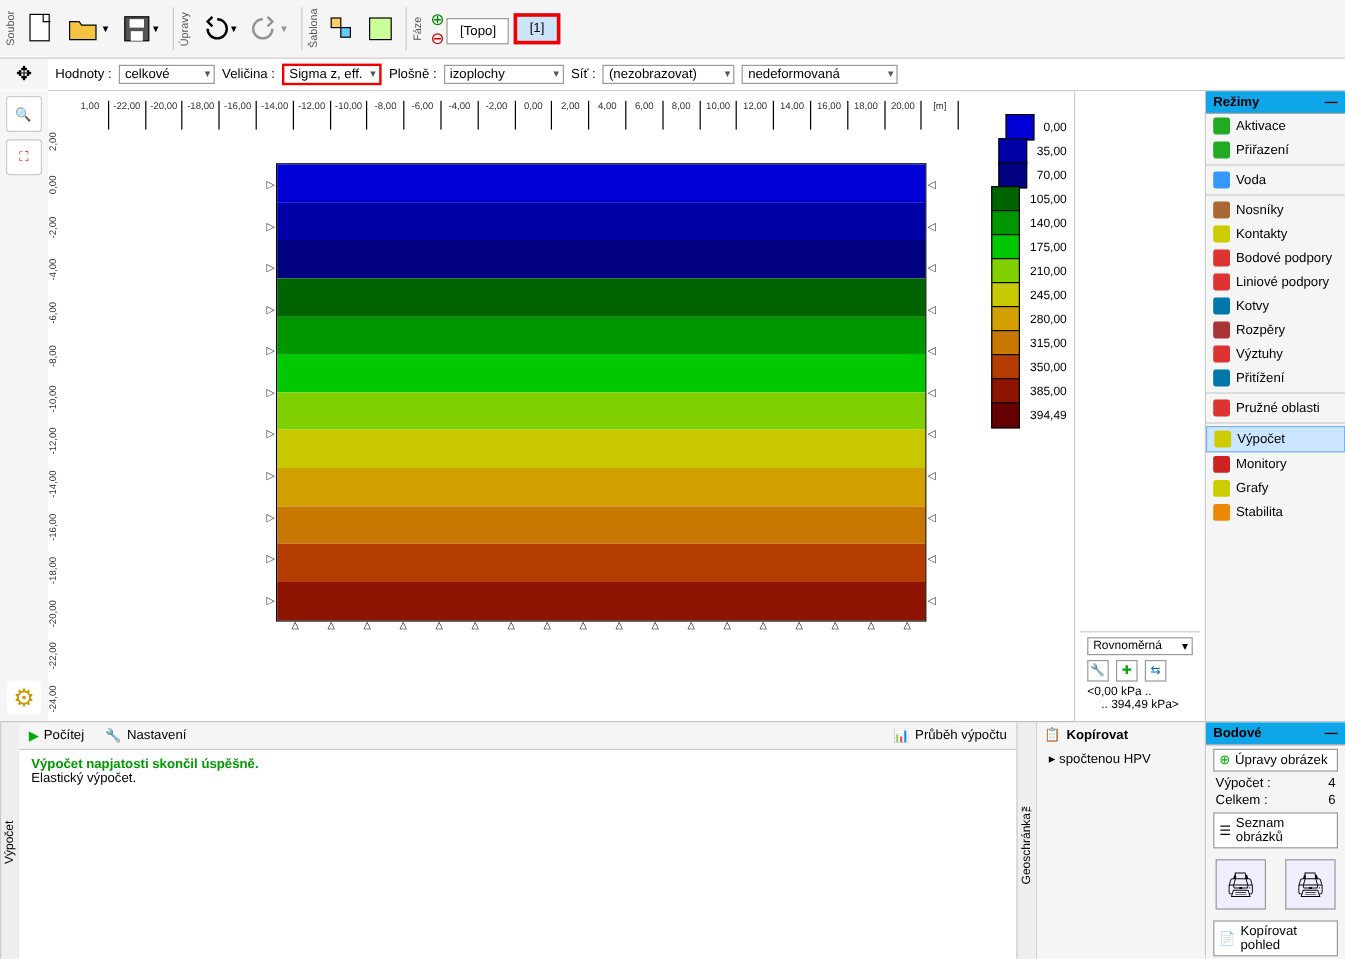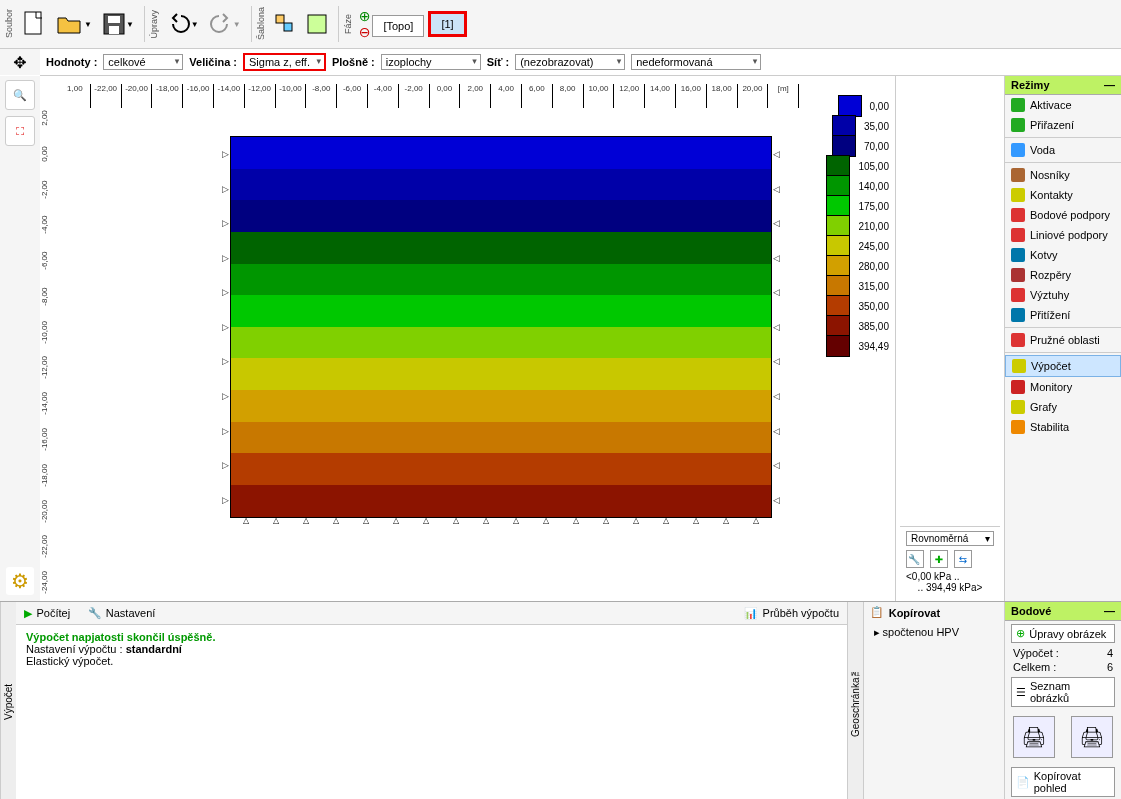--- a/index.html
+++ b/index.html
@@ -6,40 +6,40 @@
 .toolbar-top{height:48px;border-bottom:1px solid #ccc;display:flex;align-items:center;padding:0 4px;background:#f5f5f5;position:relative}
 .tb-btn{display:inline-flex;align-items:center;height:40px;padding:0 4px;margin-right:2px;cursor:pointer}
 .tb-vlabel{writing-mode:vertical-rl;transform:rotate(180deg);font-size:9px;color:#555;margin-right:4px}
 .tb-sep{width:1px;height:36px;background:#ccc;margin:0 4px}
 .phase-tabs{display:flex;align-items:flex-end;margin-left:2px}
 .phase-tab{padding:4px 10px;border:1px solid #999;margin-right:4px;font-size:11px;cursor:pointer;background:#fff}
 .phase-tab.active{border:3px solid #e00;background:#cce4f7}
 .pm{font-size:14px;line-height:1;cursor:pointer;color:#080}
 .pm.minus{color:#c00}
 .options-bar{height:26px;border-bottom:1px solid #ccc;display:flex;align-items:center;padding:0 6px;gap:6px;margin-left:40px}
-.lbl{font-weight:bold}
+.lbl{font-weight:normal}
 .dd{border:1px solid #999;padding:1px 14px 1px 4px;background:#fff;position:relative;min-width:60px;cursor:pointer}
 .dd::after{content:"▾";position:absolute;right:3px;top:1px;font-size:9px;color:#555}
 .dd.hl{border:2px solid #e00}
 .main-row{display:flex;height:525px}
 .left-tools{width:40px;background:#f5f5f5;display:flex;flex-direction:column;align-items:center;padding-top:4px;gap:6px}
 .left-tools .tbtn{width:28px;height:28px;border:1px solid #ccc;border-radius:3px;display:flex;align-items:center;justify-content:center;cursor:pointer;background:#fff}
 .left-tools .gear{margin-top:auto;margin-bottom:6px;border:none;font-size:20px;color:#c90}
 .canvas-wrap{flex:1;position:relative;background:#fff}
 .ruler-h{position:absolute;top:0;left:20px;right:0;height:24px;display:flex;font-size:8px;color:#333}
 .ruler-h span{flex:1;text-align:center;border-right:1px solid #000;position:relative;top:8px}
 .ruler-v{position:absolute;top:24px;left:0;width:20px;bottom:0;display:flex;flex-direction:column;font-size:8px;color:#333}
 .ruler-v span{flex:1;writing-mode:vertical-rl;transform:rotate(180deg);text-align:center}
 .plot{position:absolute;left:190px;top:60px;width:540px;height:380px;border:1px solid #000}
 .band{height:8.33%}
 .legend{width:90px;padding:20px 6px 0 0;text-align:right;font-size:10px}
 .legend .row{display:flex;align-items:center;justify-content:flex-end;height:20px}
 .legend .sw{width:22px;height:20px;border:1px solid #000;margin-right:8px}
 .right-panel{width:116px;background:#f5f5f5;border-left:1px solid #ccc;display:flex;flex-direction:column}
-.rp-title{background:#bef264;padding:3px 6px;font-weight:bold;border-bottom:1px solid #aaa;display:flex;justify-content:space-between}
+.rp-title{background:#0ea5e9;padding:3px 6px;font-weight:bold;border-bottom:1px solid #aaa;display:flex;justify-content:space-between}
 .rp-item{padding:3px 6px;display:flex;align-items:center;gap:5px;cursor:pointer}
 .rp-item.sel{background:#cde6ff;border:1px solid #7bb2e6}
 .rp-item .ic{width:14px;height:14px;display:inline-block;border-radius:2px}
 .scale-box{border-top:1px solid #ccc;padding:4px 6px;font-size:10px}
 .scale-dd{border:1px solid #999;padding:1px 14px 1px 4px;background:#fff;margin-bottom:4px;position:relative}
 .scale-dd::after{content:"▾";position:absolute;right:3px;top:1px}
 .mini-icons{display:flex;gap:6px;margin:3px 0}
 .mini-icons span{width:16px;height:16px;border:1px solid #999;display:flex;align-items:center;justify-content:center;cursor:pointer}
 .bottom-row{display:flex;height:200px;border-top:1px solid #aaa}
 .side-lbl{writing-mode:vertical-rl;transform:rotate(180deg);font-size:10px;background:#eee;padding:4px 2px;text-align:center;border-right:1px solid #ccc}
@@ -415,21 +415,20 @@
           <span>🔧</span>
           <span>Nastavení</span>
         </span>
       <span class="mbtn" style="margin-left:auto">
           <span style="color:#0a0">📊</span>
           <span>Průběh výpočtu</span>
         </span>
     </div>
     <div class="msg-body">
       <div class="success">Výpočet napjatosti skončil úspěšně.</div>
-      <div><span>Nastavení výpočtu : </span><b>standardní</b></div>
       <div>Elastický výpočet.</div>
     </div>
   </div>
   <div class="side-lbl">Geoschránka™</div>
   <div class="copy-panel">
     <div class="hdr">
         <span>📋</span>
         <span>Kopírovat</span>
       </div>
     <div class="itm">▸ <span>spočtenou HPV</span></div>

